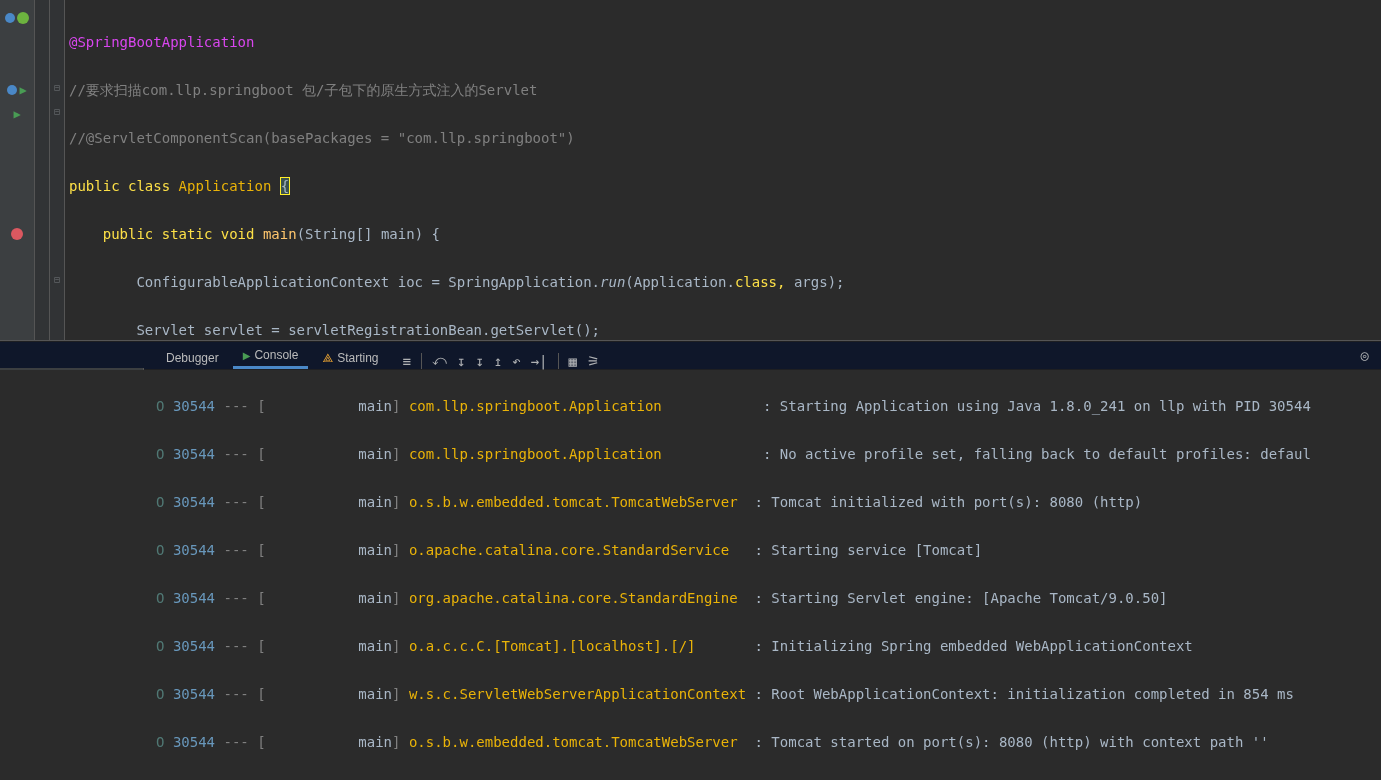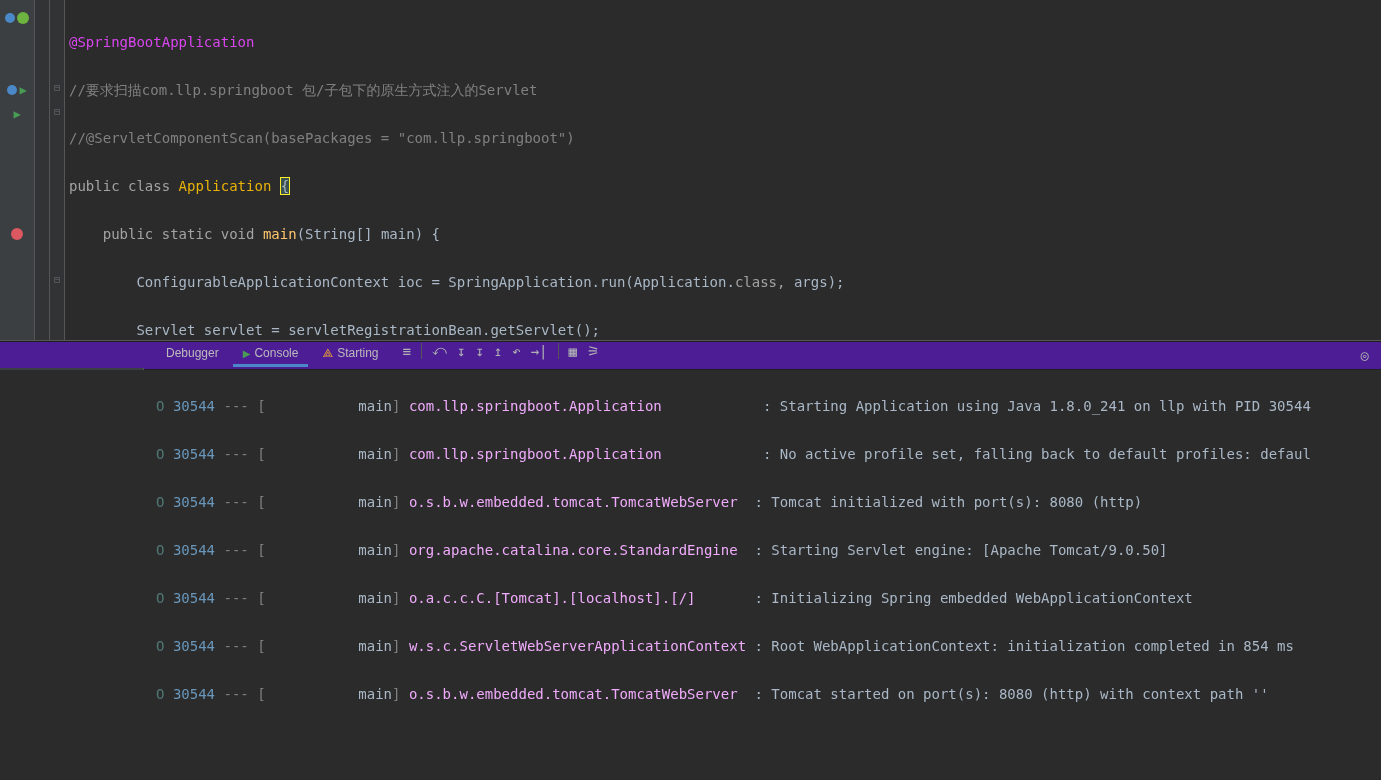--- a/index.html
+++ b/index.html
@@ -45,28 +45,28 @@
   .editor-pane {
     flex: 1;
     background: #2b2b2b;
     padding: 6px 0 0 4px;
     line-height: 24px;
     white-space: pre;
     position: relative;
   }
   .code-line { height: 24px; }
   .highlighted-line { background: #3a2323; }
-  .k-keyword { color: #a3a3a3; }
+  .k-keyword { color: #fde047; }
   .k-annotation { color: #d946ef; }
   .k-comment { color: #808080; }
   .k-class { color: #eab308; }
   .k-method { color: #ffc66d; }
   .k-string { color: #6a8759; }
   .k-static-field { color: #9876aa; font-style: italic; }
-  .k-static-method { color: #a9b7c6; }
+  .k-static-method { color: #a9b7c6; font-style: italic; }
   .k-punct { color: #a9b7c6; }
   .k-param-hint { background: #404040; color: #787878; border-radius: 3px; padding: 0 3px; font-size: 12px; }
   .k-sel { background: #49483e; }
   .brace-hl { background: #3b514d; border: 1px solid #ffef28; }
 
   .divider {
     height: 28px;
     background: #3c3f41;
     border-top: 1px solid #555;
     border-bottom: 1px solid #1e1f22;
@@ -76,23 +76,23 @@
     position: absolute;
     right: 12px;
     top: 6px;
     color: #afb1b3;
     font-size: 14px;
   }
 
   .bottom-section { flex: 1; display: flex; flex-direction: column; background: #2b2b2b; }
   .tool-tabs {
     height: 28px;
-    background: #4c1d95;
-    display: flex;
-    align-items: flex-start;
+    background: #0f172a;
+    display: flex;
+    align-items: flex-end;
     padding-left: 156px;
     gap: 4px;
     border-bottom: 1px solid #1e1f22;
   }
   .tool-tab {
     padding: 4px 10px;
     color: #bbbbbb;
     cursor: pointer;
     font-family: -apple-system, 'Segoe UI', sans-serif;
     font-size: 12px;
@@ -122,21 +122,21 @@
     padding: 0 0 0 156px;
     line-height: 24px;
     white-space: pre;
     overflow: hidden;
     position: relative;
   }
   .log-line { height: 24px; }
   .log-cyan { color: #507874; }
   .log-num { color: #6897bb; }
   .log-dash { color: #808080; }
-  .log-class { color: #f0abfc; }
+  .log-class { color: #eab308; }
   .log-text { color: #a9b7c6; }
   .left-sidebar {
     position: absolute;
     left: 0;
     top: 368px;
     bottom: 0;
     width: 144px;
     background: #3c3f41;
     border-right: 1px solid #555;
   }
@@ -242,20 +242,21 @@
         <span class="toolbar-sep"></span>
         <span>▦</span>
         <span>⚞</span>
       </div>
     </div>
 
     <div class="console-pane">
 <div class="log-line"><span class="log-cyan">O</span> <span class="log-num">30544</span> <span class="log-dash">--- [           </span><span class="log-text">main</span><span class="log-dash">] </span><span class="log-class">com.llp.springboot.Application</span><span class="log-text">            </span><span class="log-text">: Starting Application using Java 1.8.0_241 on llp with PID 30544</span></div>
 <div class="log-line"><span class="log-cyan">O</span> <span class="log-num">30544</span> <span class="log-dash">--- [           </span><span class="log-text">main</span><span class="log-dash">] </span><span class="log-class">com.llp.springboot.Application</span><span class="log-text">            </span><span class="log-text">: No active profile set, falling back to default profiles: defaul</span></div>
 <div class="log-line"><span class="log-cyan">O</span> <span class="log-num">30544</span> <span class="log-dash">--- [           </span><span class="log-text">main</span><span class="log-dash">] </span><span class="log-class">o.s.b.w.embedded.tomcat.TomcatWebServer</span><span class="log-text">  </span><span class="log-text">: Tomcat initialized with port(s): 8080 (http)</span></div>
+<div class="log-line"><span class="log-cyan">O</span> <span class="log-num">30544</span> <span class="log-dash">--- [           </span><span class="log-text">main</span><span class="log-dash">] </span><span class="log-class">o.apache.catalina.core.StandardService</span><span class="log-text">   </span><span class="log-text">: Starting service [Tomcat]</span></div>
 <div class="log-line"><span class="log-cyan">O</span> <span class="log-num">30544</span> <span class="log-dash">--- [           </span><span class="log-text">main</span><span class="log-dash">] </span><span class="log-class">org.apache.catalina.core.StandardEngine</span><span class="log-text">  </span><span class="log-text">: Starting Servlet engine: [Apache Tomcat/9.0.50]</span></div>
 <div class="log-line"><span class="log-cyan">O</span> <span class="log-num">30544</span> <span class="log-dash">--- [           </span><span class="log-text">main</span><span class="log-dash">] </span><span class="log-class">o.a.c.c.C.[Tomcat].[localhost].[/]</span><span class="log-text">       </span><span class="log-text">: Initializing Spring embedded WebApplicationContext</span></div>
 <div class="log-line"><span class="log-cyan">O</span> <span class="log-num">30544</span> <span class="log-dash">--- [           </span><span class="log-text">main</span><span class="log-dash">] </span><span class="log-class">w.s.c.ServletWebServerApplicationContext</span><span class="log-text"> </span><span class="log-text">: Root WebApplicationContext: initialization completed in 854 ms</span></div>
 <div class="log-line"><span class="log-cyan">O</span> <span class="log-num">30544</span> <span class="log-dash">--- [           </span><span class="log-text">main</span><span class="log-dash">] </span><span class="log-class">o.s.b.w.embedded.tomcat.TomcatWebServer</span><span class="log-text">  </span><span class="log-text">: Tomcat started on port(s): 8080 (http) with context path ''</span></div>
 <div class="log-line">  </div>
 
 
 
 
 

